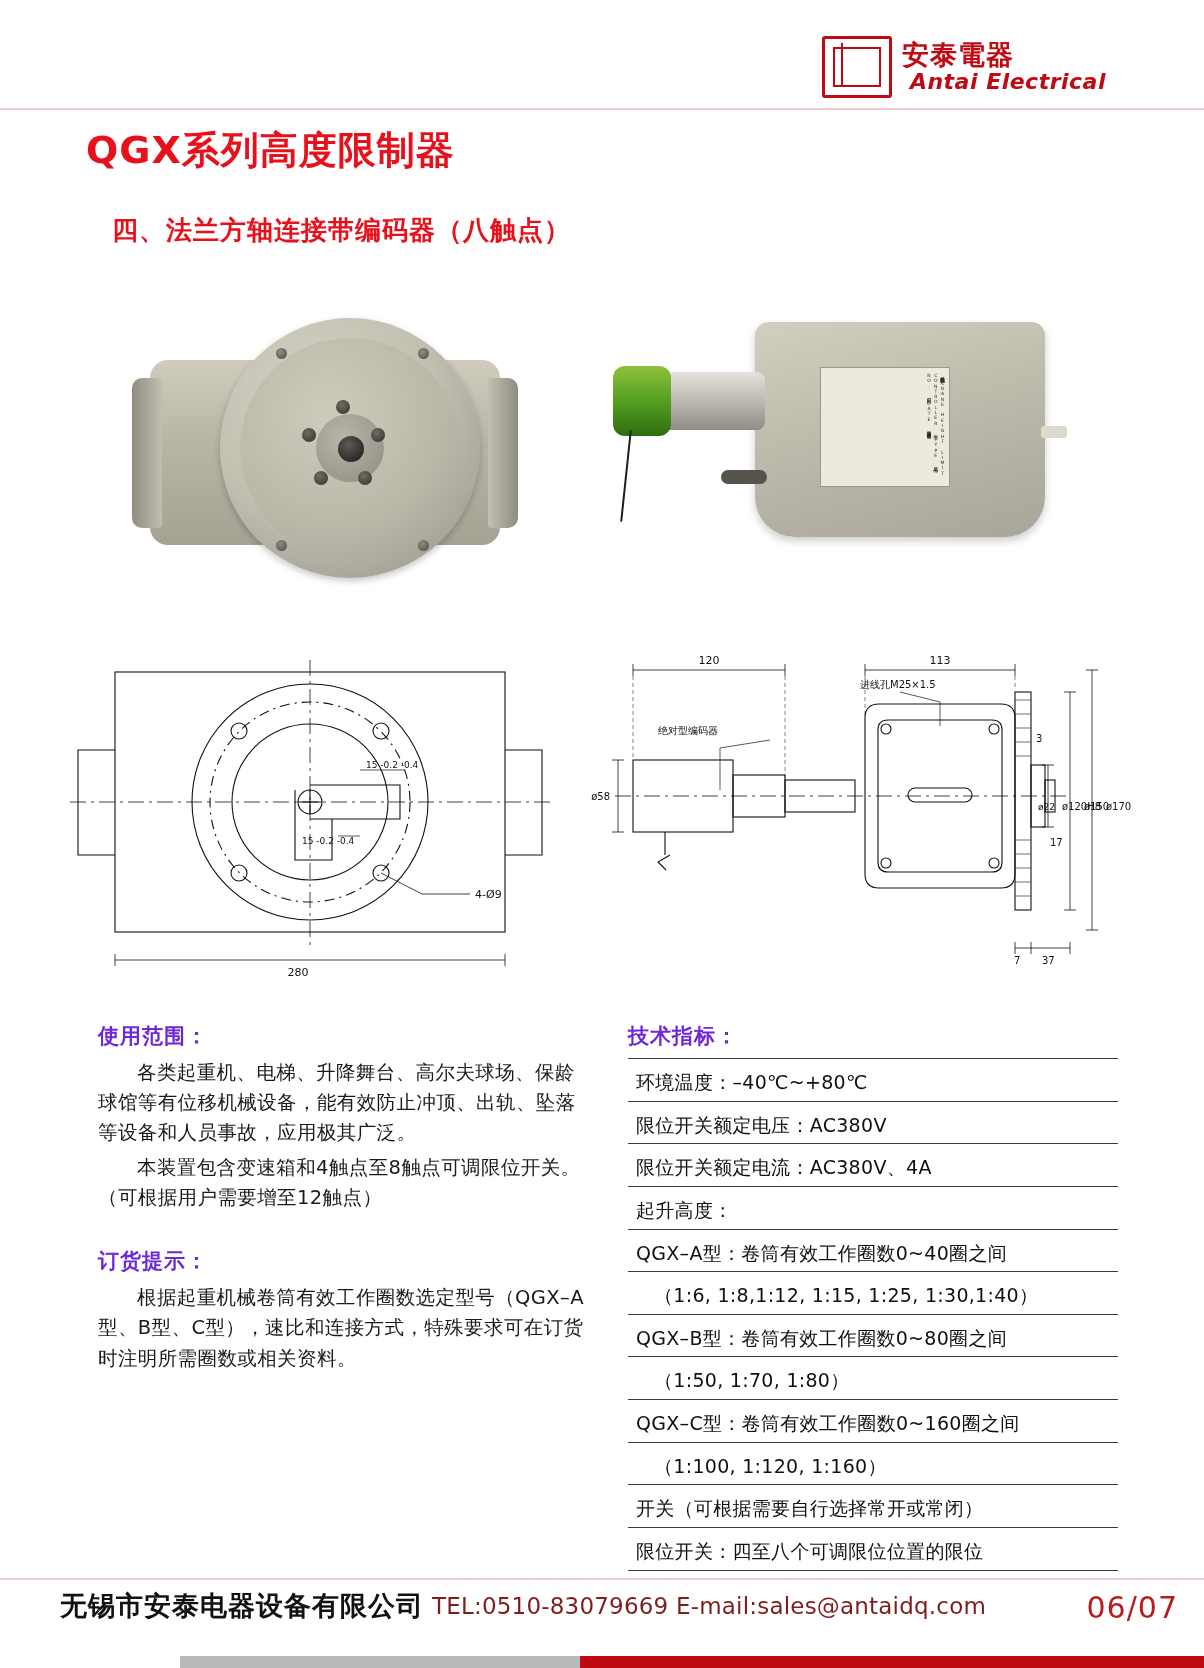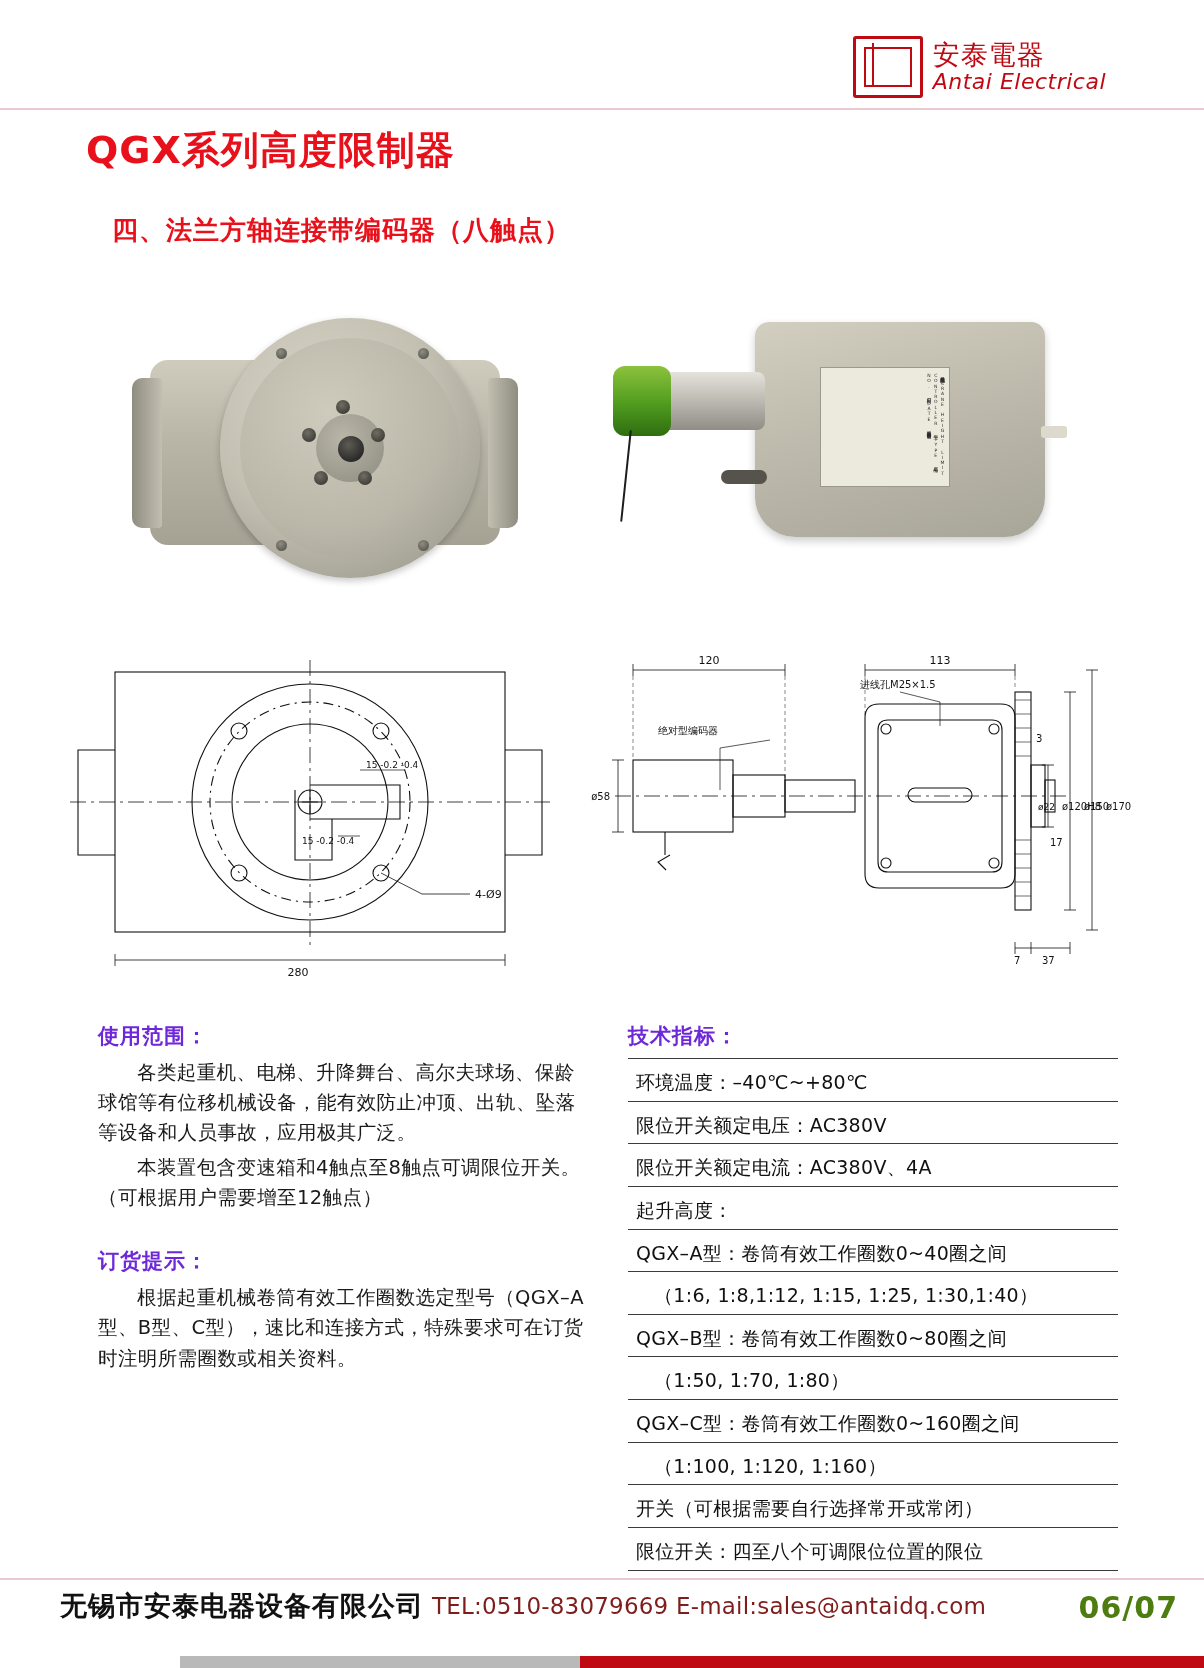--- a/index.html
+++ b/index.html
@@ -27,22 +27,22 @@
   }
   .logo-mark:before{
     content:"";position:absolute;left:8px;top:8px;right:8px;bottom:8px;
     border:2px solid #c00a13;
   }
   .logo-mark:after{
     content:"";position:absolute;left:16px;top:4px;width:2px;height:44px;
     background:#c00a13;
   }
   .logo-text{color:#c00a13;line-height:1.05;}
-  .logo-cn{font-size:27px;font-weight:normal;letter-spacing:1px;}
-  .logo-en{font-size:22px;font-weight:normal;font-style:italic;letter-spacing:0.5px;}
+  .logo-cn{font-size:27px;font-weight:bold;letter-spacing:1px;}
+  .logo-en{font-size:22px;font-weight:bold;font-style:italic;letter-spacing:0.5px;margin-left:8px;}
 
   .doc-title{
     position:absolute;left:86px;top:125px;
     color:#e8101a;font-size:38px;font-weight:bold;letter-spacing:1px;
     font-family:"DejaVu Sans","Liberation Sans",sans-serif;
     text-align:right;
   }
   .section-title{
     position:absolute;left:112px;top:213px;
     color:#e8101a;font-size:26px;font-weight:bold;letter-spacing:1px;
@@ -157,21 +157,21 @@
   }
   .footer-bar-grey{position:absolute;left:180px;bottom:0;width:400px;height:12px;background:#b9b9b9;}
   .footer-bar-red{position:absolute;left:580px;bottom:0;width:624px;height:12px;background:#c00a13;}
   .footer-company{
     position:absolute;left:60px;top:-2px;font-size:27px;font-weight:bold;color:#111;letter-spacing:1px;
   }
   .footer-contact{
     position:absolute;left:432px;top:3px;font-size:23px;color:#7f1d1d;letter-spacing:0.2px;text-align:center;
   }
   .footer-page{
-    position:absolute;right:26px;top:0px;font-size:30px;color:#4d7c0f;font-weight:bold;letter-spacing:1px;text-align:right;
+    position:absolute;right:26px;top:0px;font-size:30px;color:#b91c1c;font-weight:normal;letter-spacing:1px;text-align:right;
   }
   svg text{font-family:"DejaVu Sans","Liberation Sans",sans-serif;}
 </style>
 </head>
 <body>
 
 <div class="page">
 
   <div class="logo">
     <div class="logo-mark"></div>

